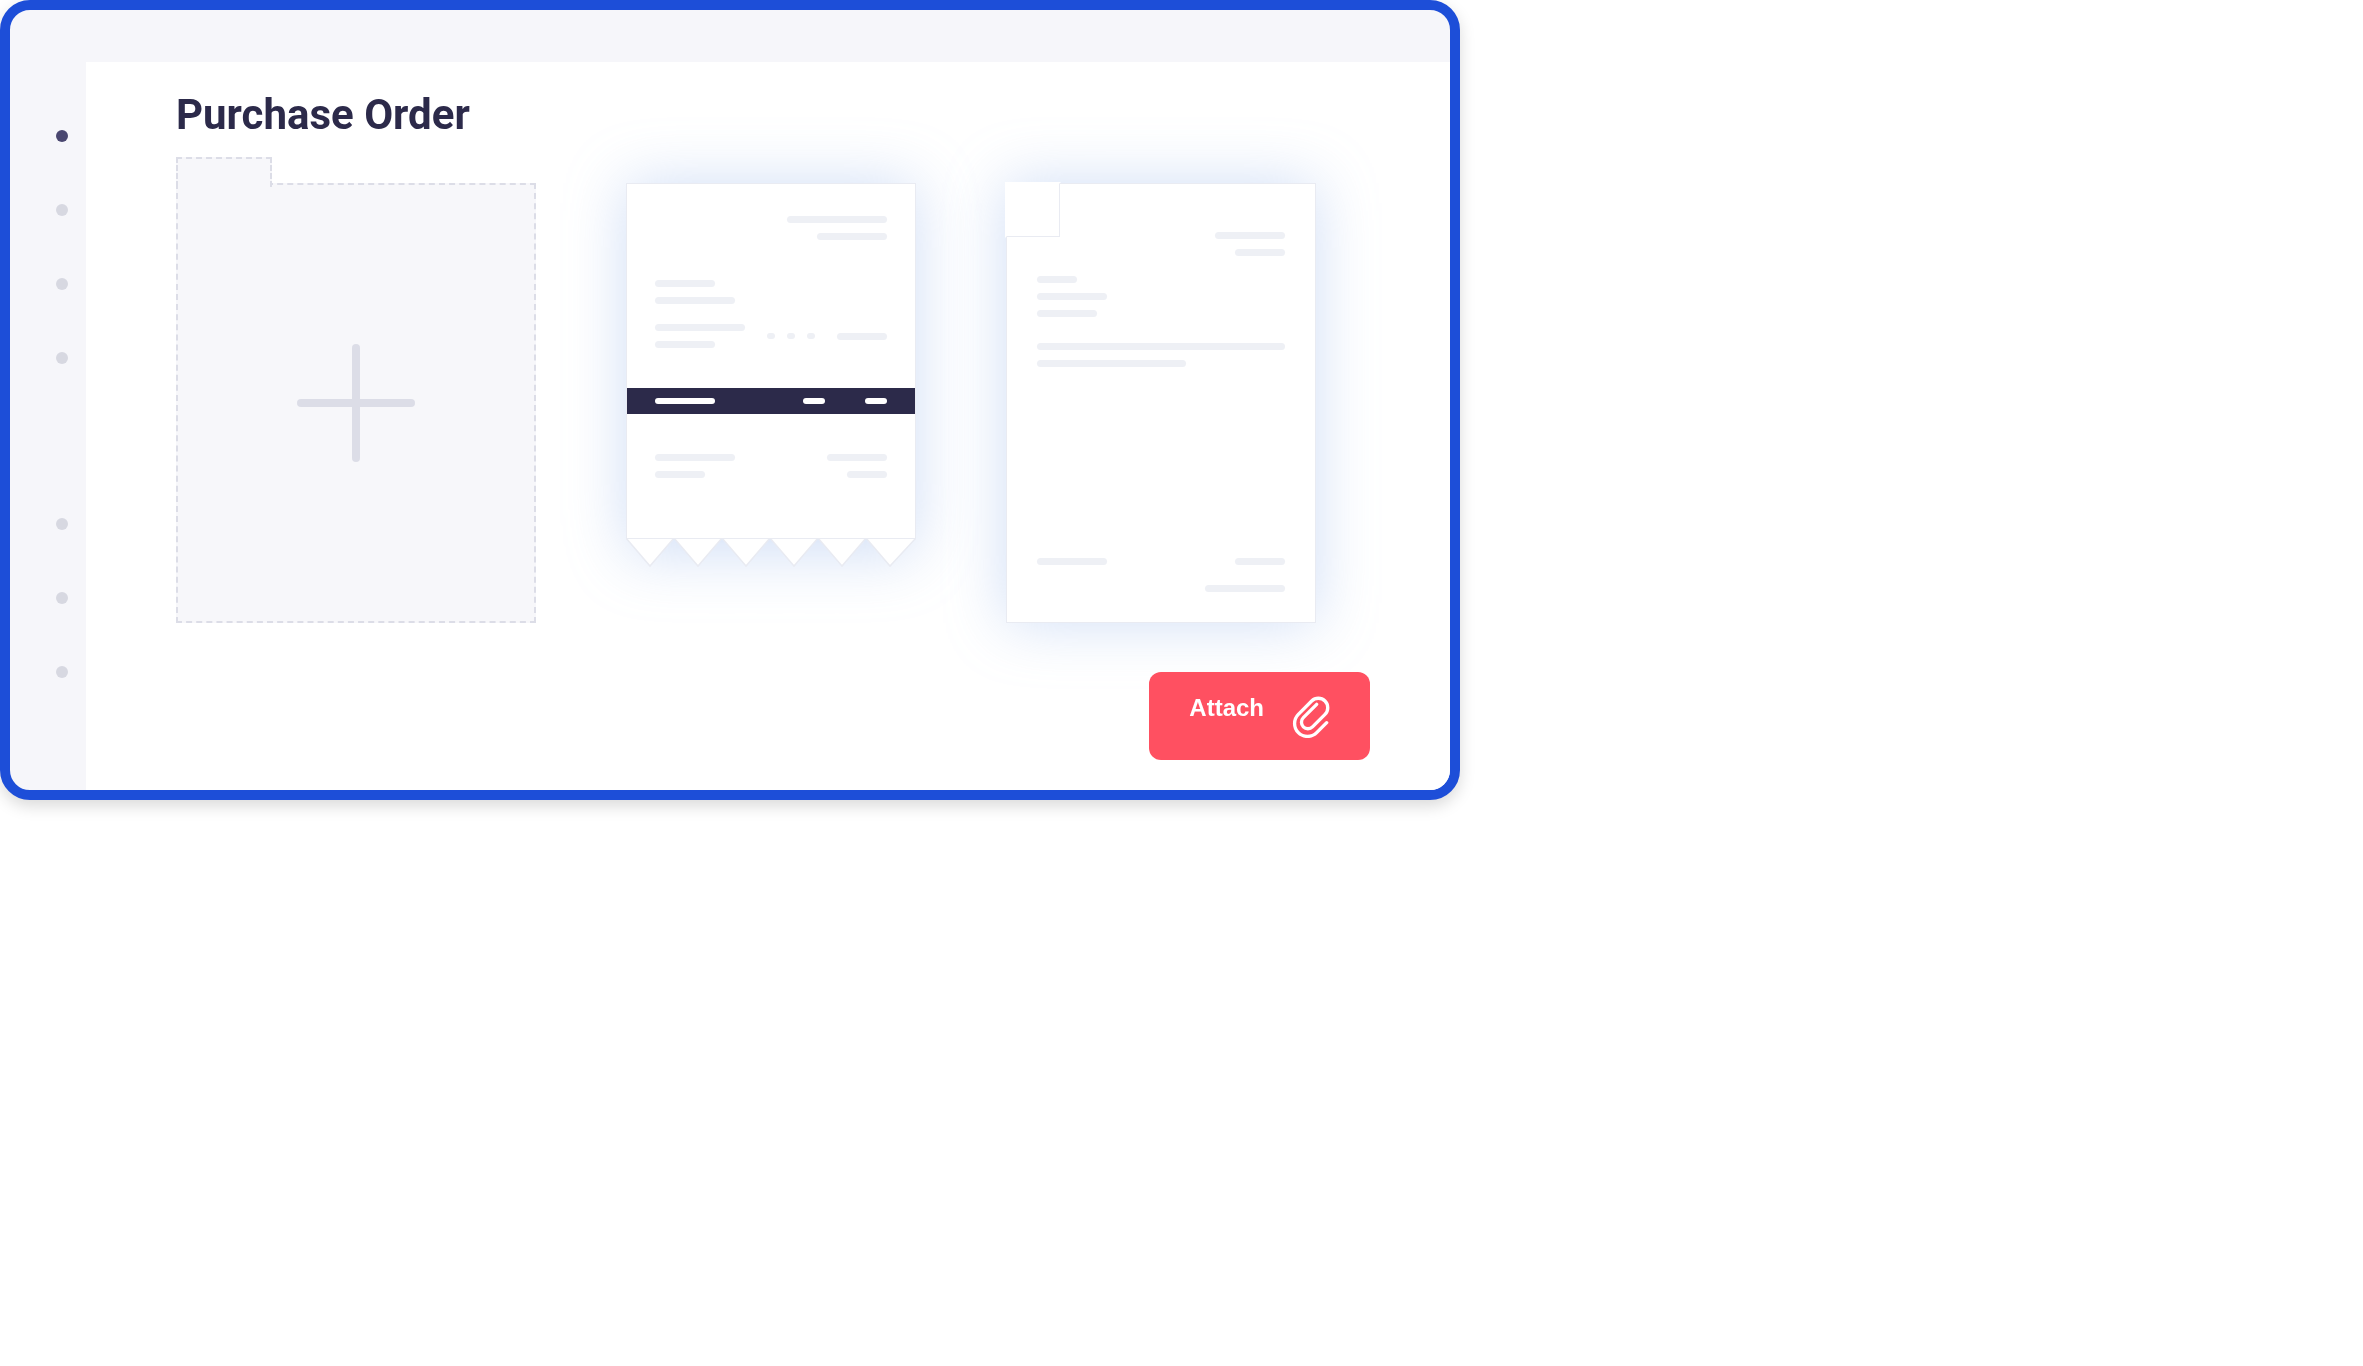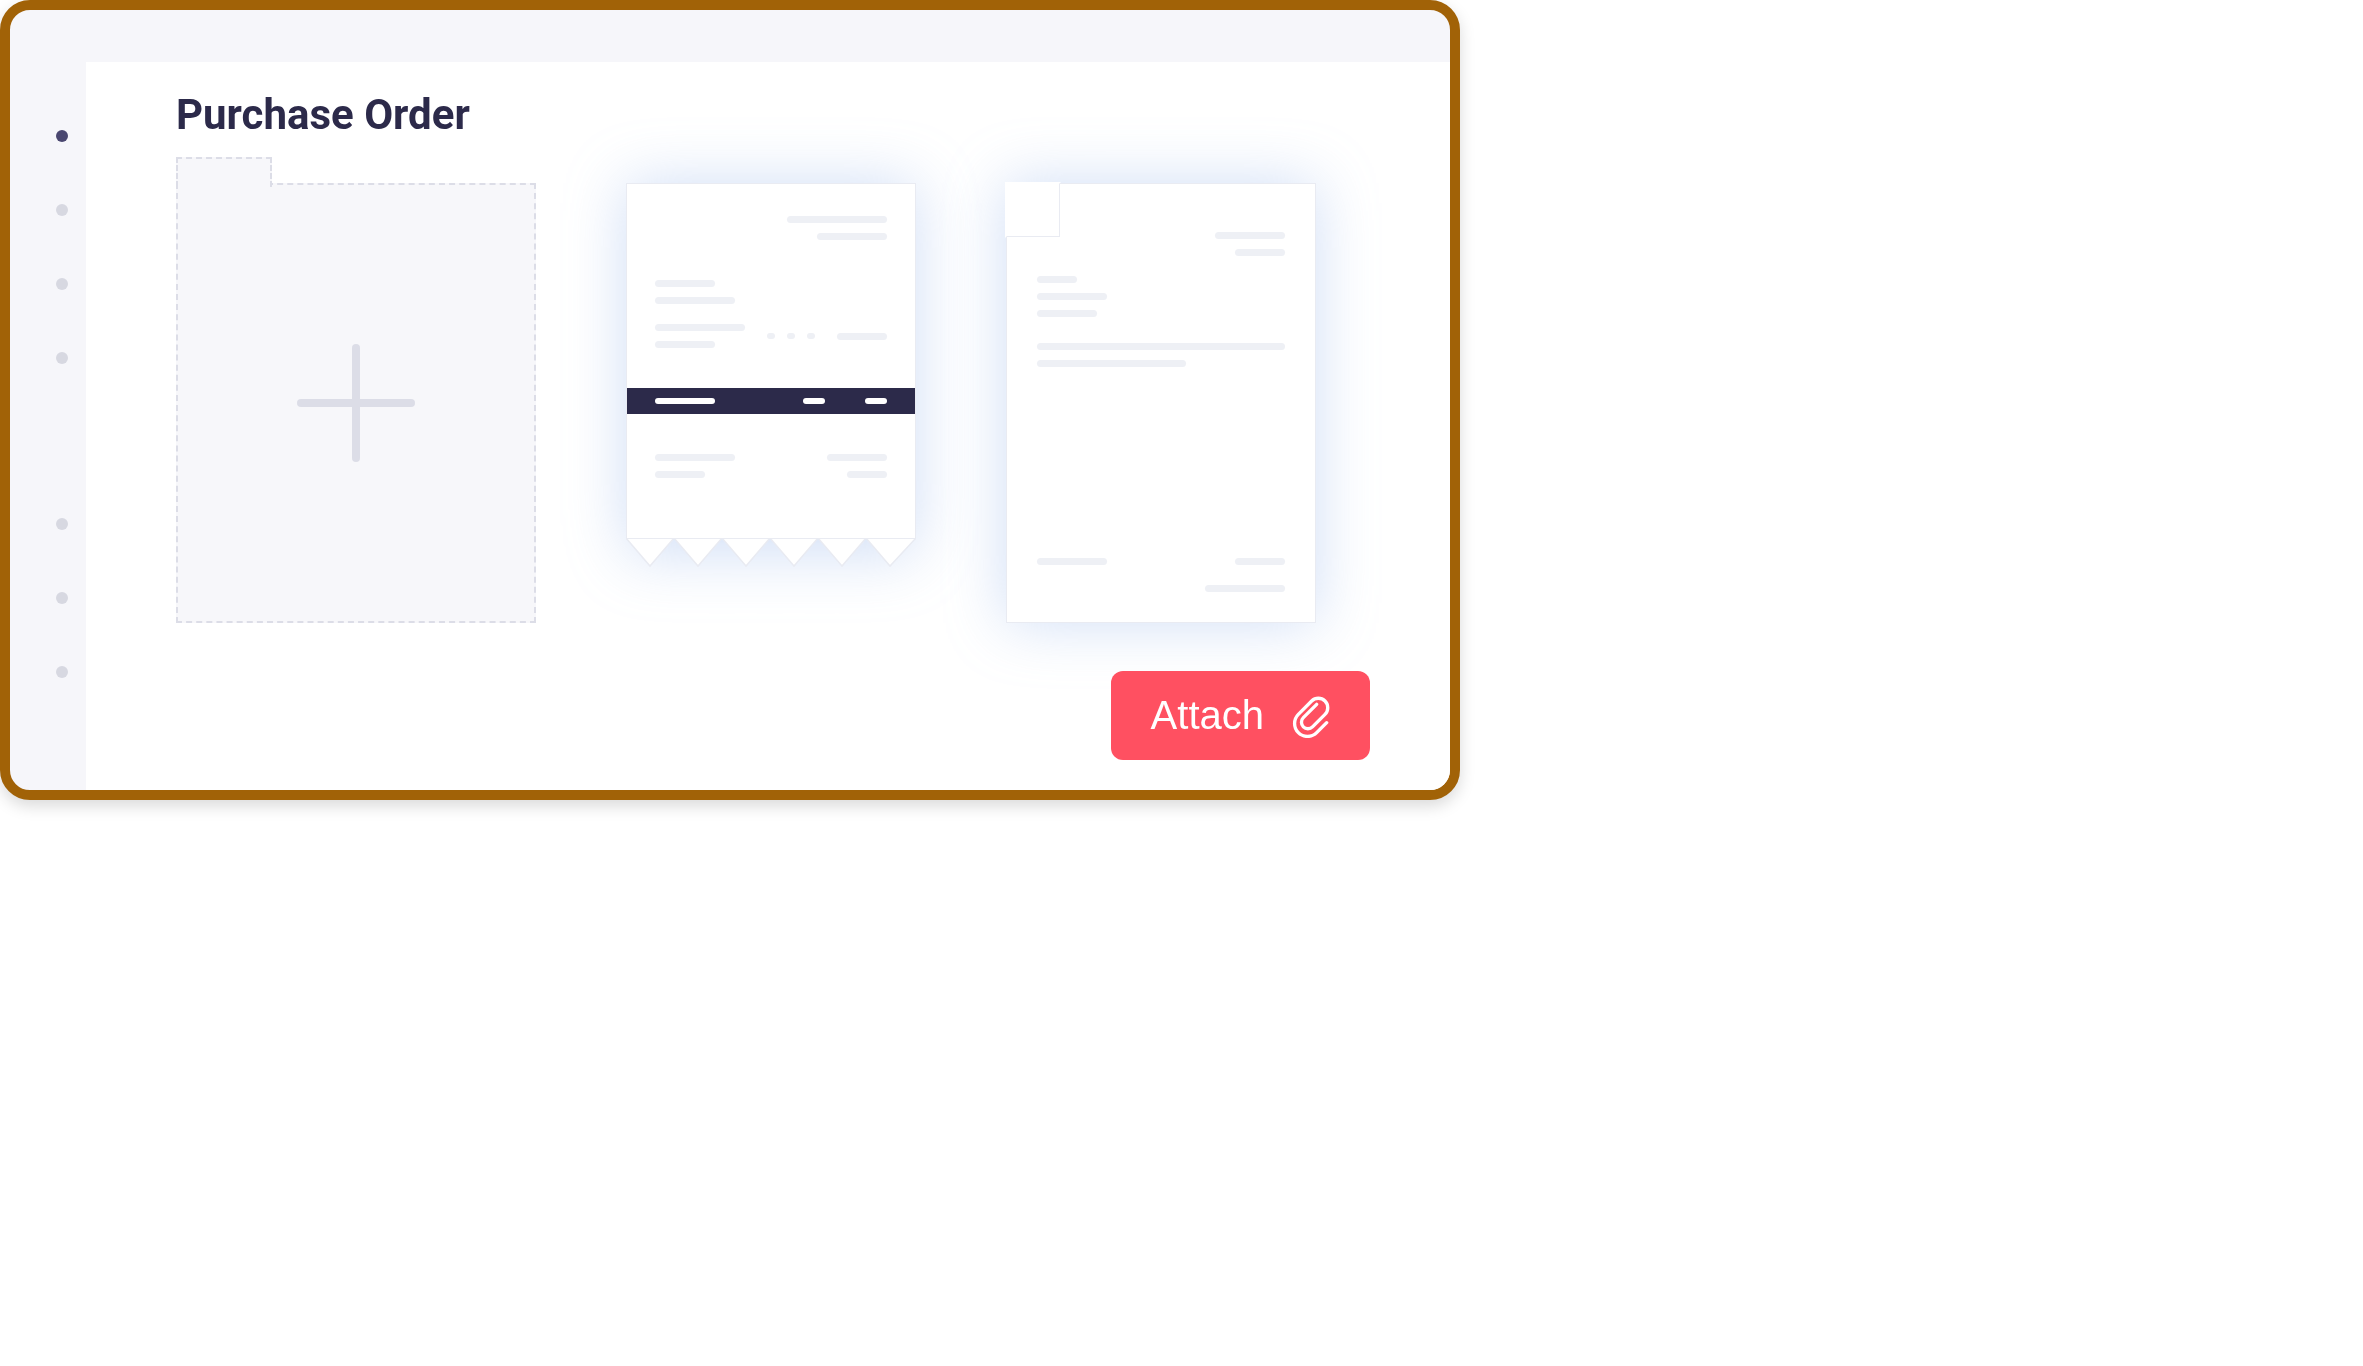--- a/index.html
+++ b/index.html
@@ -8,21 +8,21 @@
     font-family: -apple-system, BlinkMacSystemFont, "Segoe UI", Roboto, "Helvetica Neue", Arial, sans-serif;
     background: #ffffff;
     display: flex;
     align-items: flex-start;
     justify-content: flex-start;
   }
   .frame {
     width: 1460px;
     height: 800px;
     background: #F6F6FA;
-    border: 10px solid #a16207;
+    border: 10px solid #1d4ed8;
     border-radius: 30px;
     overflow: hidden;
     position: relative;
     box-shadow: 0 6px 16px rgba(0,0,0,0.15);
   }
   .inner {
     position: absolute;
     top: 52px;
     left: 76px;
     right: 0;
@@ -158,24 +158,24 @@
   
   .attach {
     position: absolute;
     right: 80px;
     bottom: 30px;
     background: #FF5061;
     color: #FFFFFF;
     border: none;
     border-radius: 12px;
     padding: 22px 40px;
-    font-size: 40px;
-    font-weight: 400;
-    display: flex;
-    align-items: center;
+    font-size: 24px;
+    font-weight: 700;
+    display: flex;
+    align-items: flex-start;
     gap: 26px;
     cursor: pointer;
   }
   .attach svg { display:block; }
 </style>
 </head>
 <body>
 
 <div class="frame">
 

